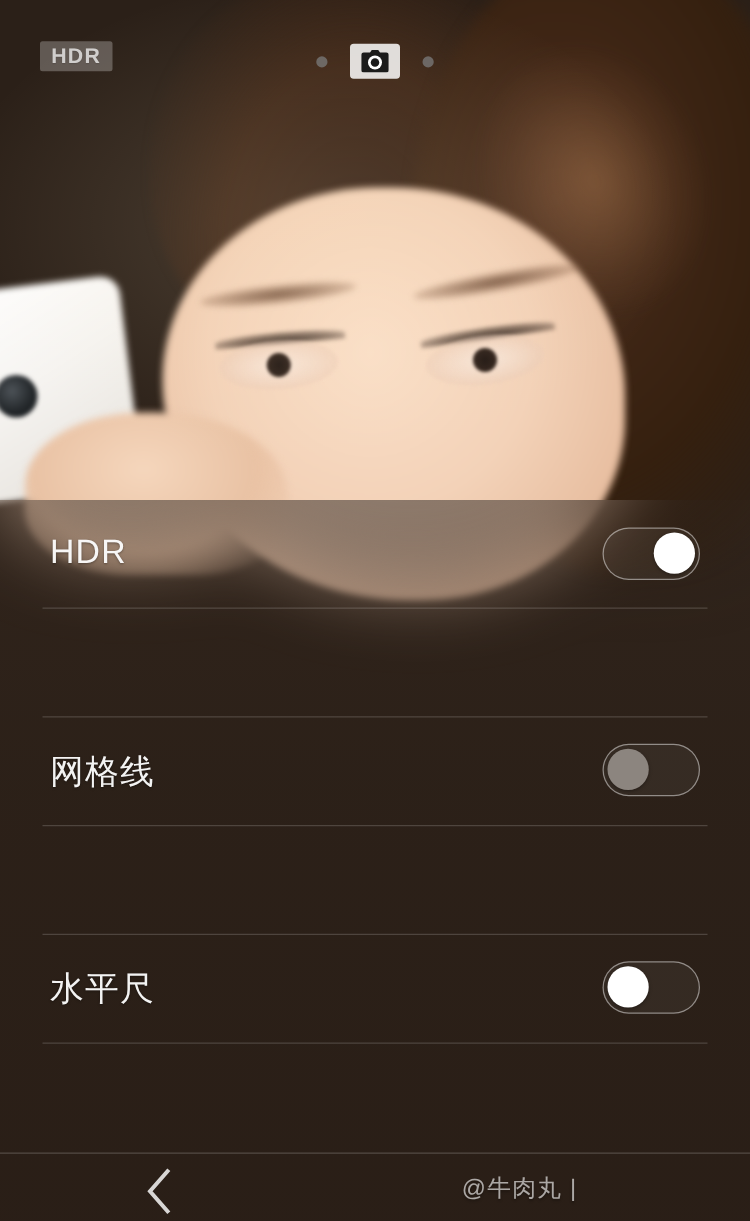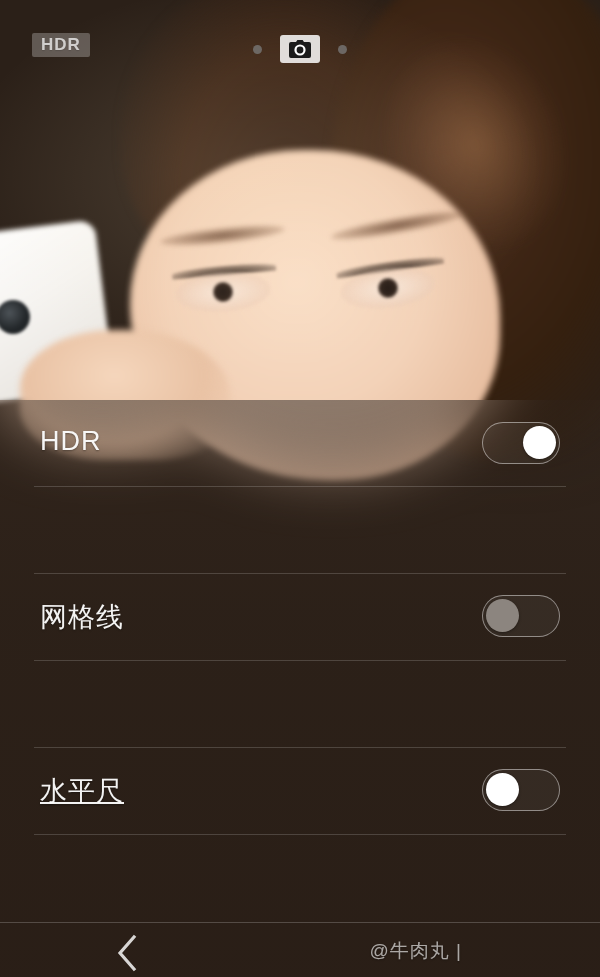--- a/index.html
+++ b/index.html
@@ -369,21 +369,21 @@
 
       <div class="row" style="top:87px; height:86px;">
         <span class="row-label" style="top:112px;text-align:center;">网格线</span>
         <span class="toggle off-left" style="top:108px;">
           <span class="knob"></span>
         </span>
       </div>
       <div class="row-divider" style="top:173px;"></div>
 
       <div class="row" style="top:174px; height:86px;">
-        <span class="row-label" style="top:199px;text-decoration:underline;">水平尺</span>
+        <span class="row-label" style="top:199px;">水平尺</span>
         <span class="toggle on-left" style="top:195px;">
           <span class="knob"></span>
         </span>
       </div>
       <div class="row-divider" style="top:260px;"></div>
 
       <div class="row-divider" style="top:347px;"></div>
 
       <div class="row" style="top:348px; height:86px;">
         

